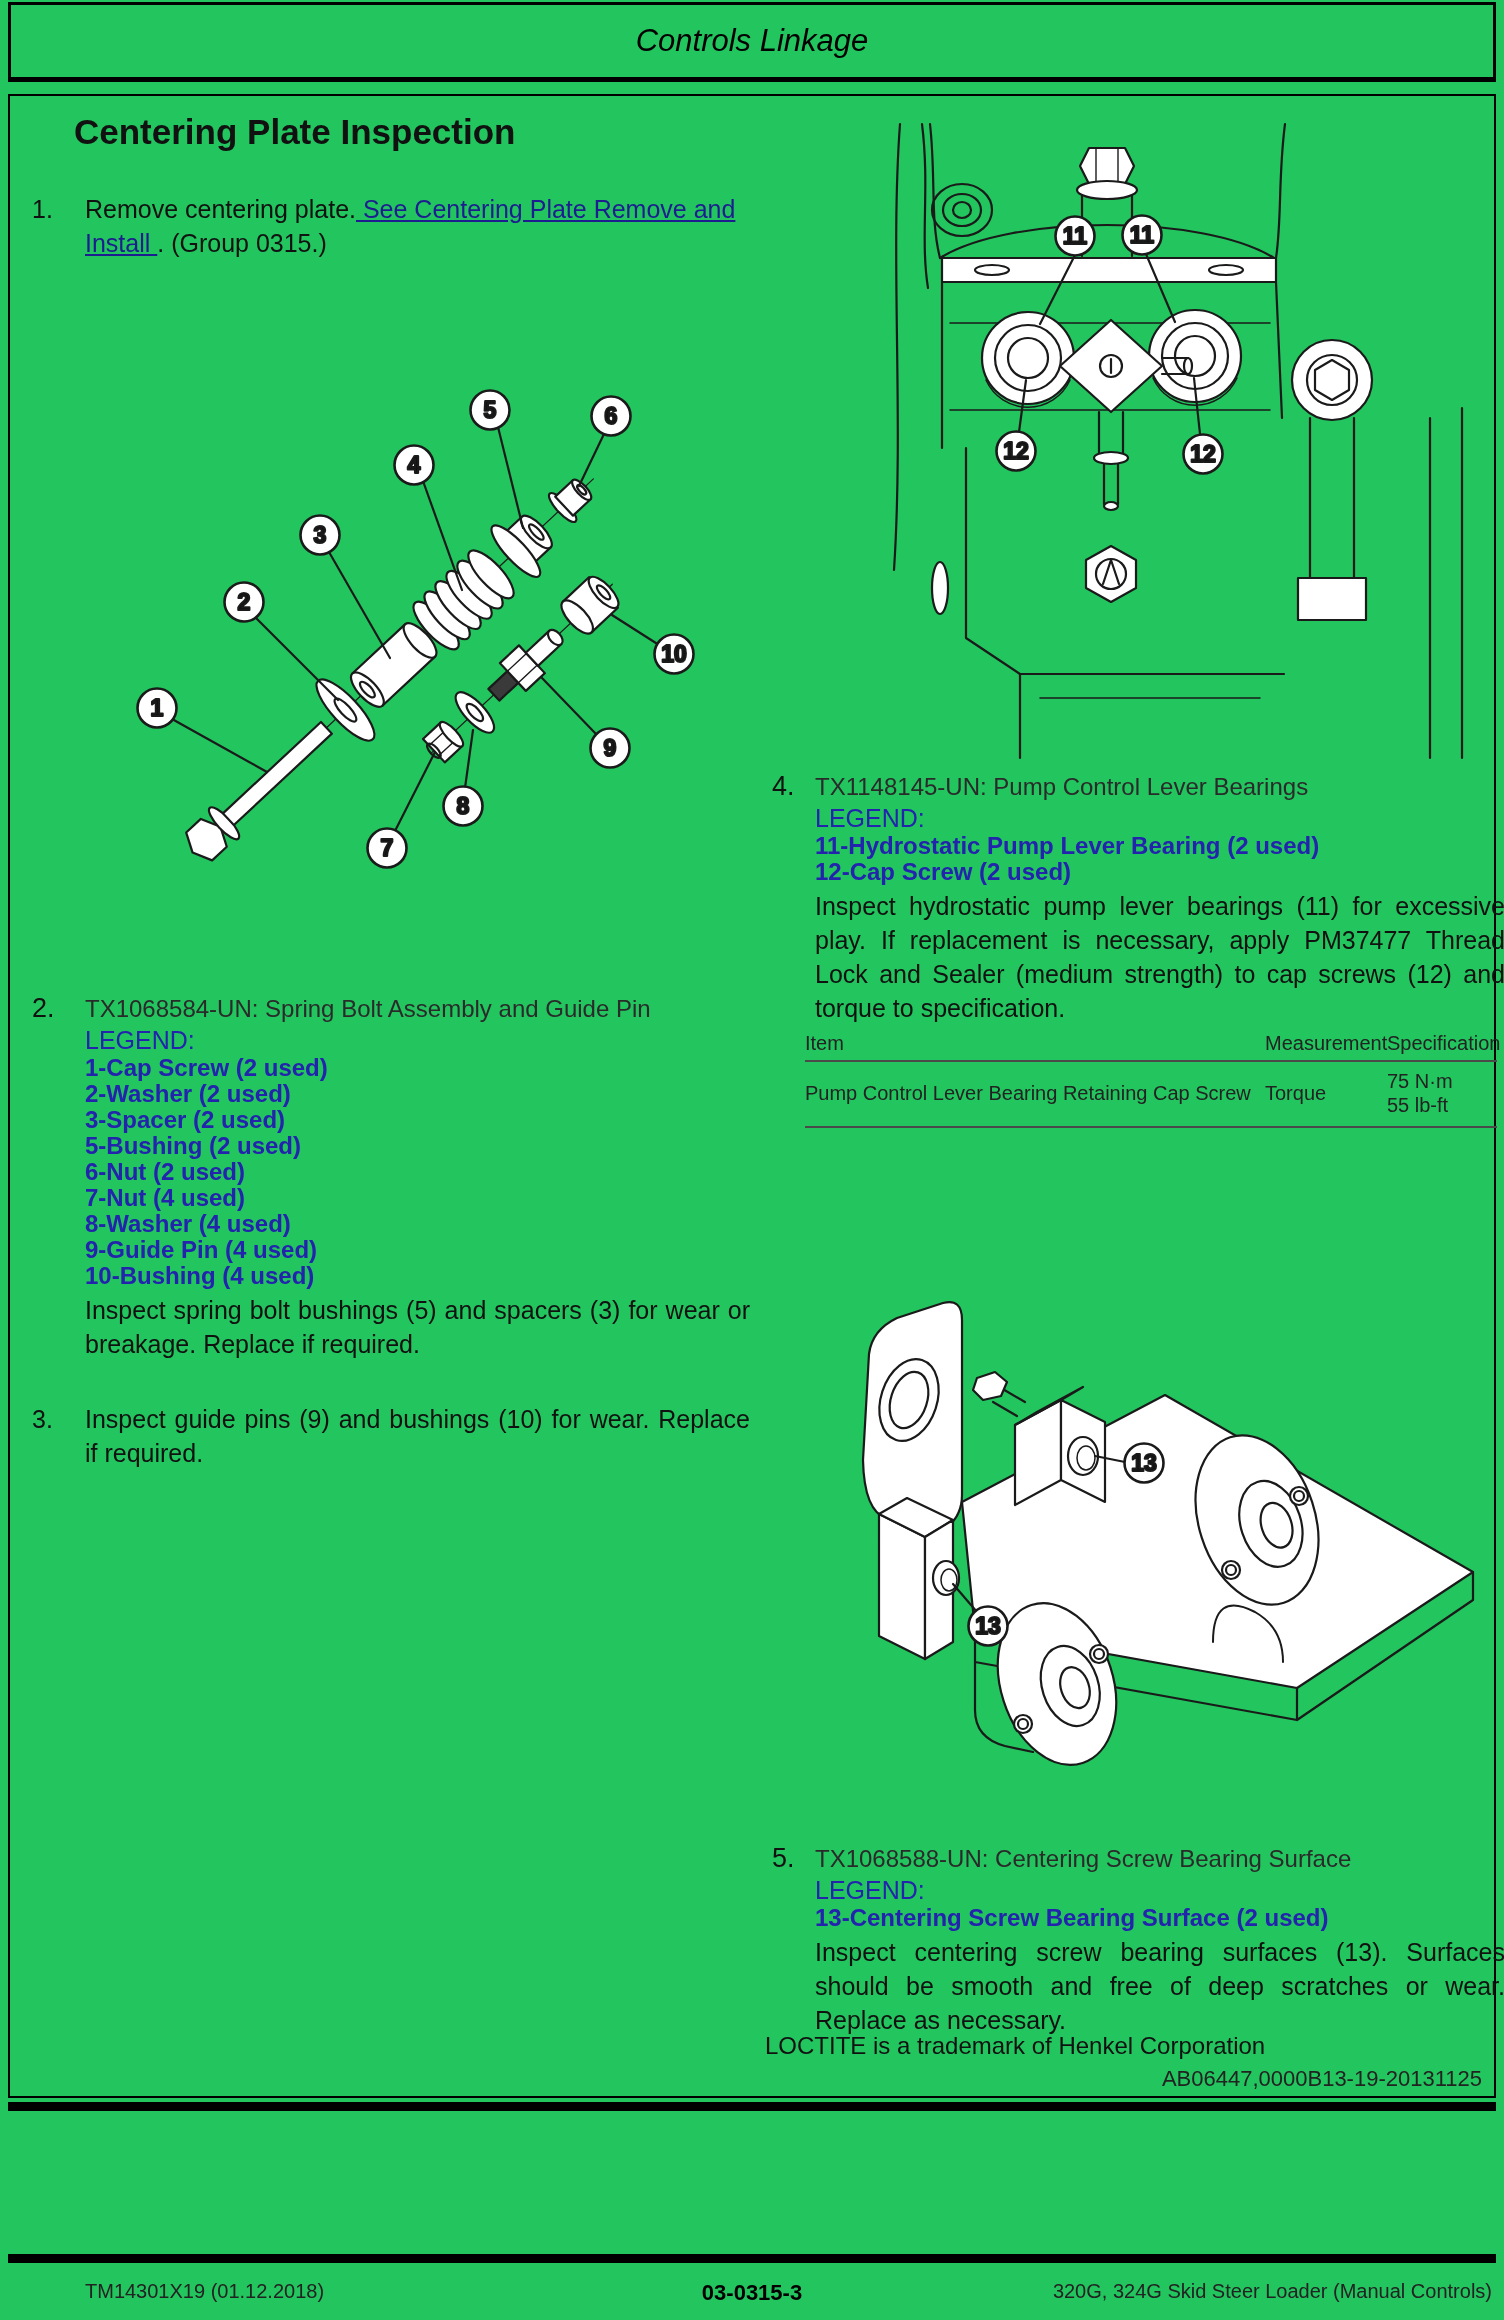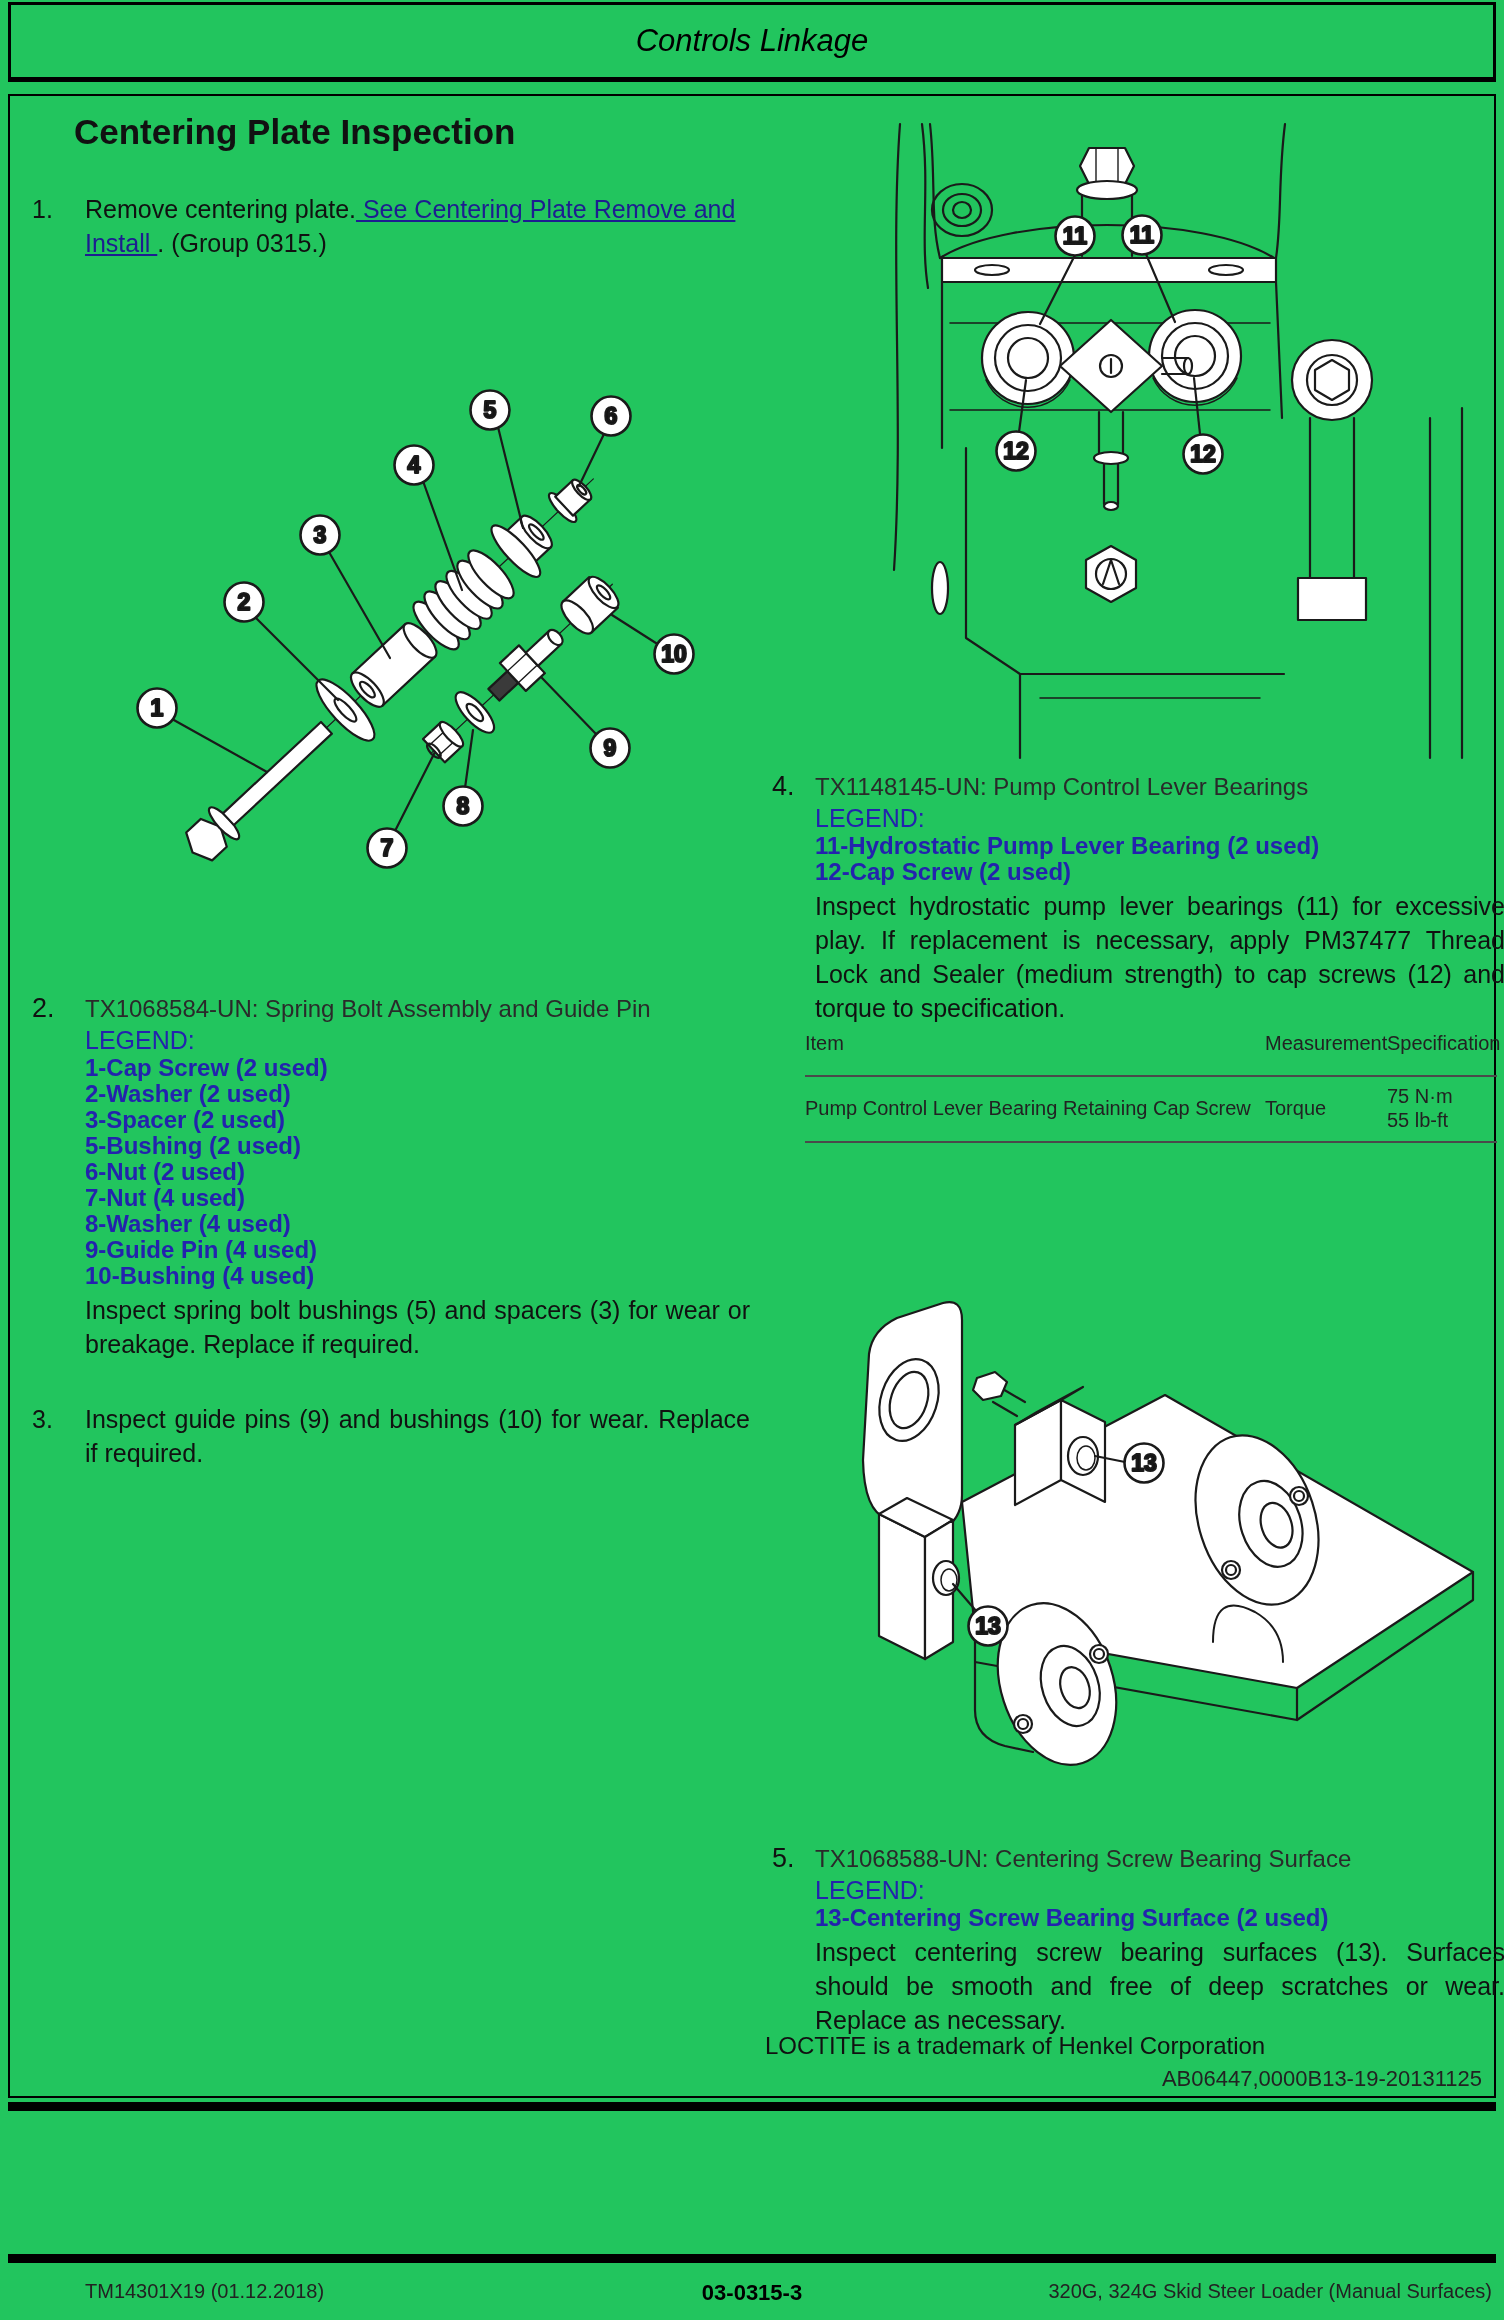--- a/index.html
+++ b/index.html
@@ -20,21 +20,21 @@
   .step .num{position:absolute;left:0;top:0;font-size:25px;line-height:34px;}
   .step .sbody{margin-left:53px;}
   .fig-step .num{font-size:27px;line-height:28px;}
   .fig-caption{font-size:24px;line-height:24px;color:#2a2a2a;padding-top:3px;}
   .legend-label{font-size:25px;line-height:30px;color:var(--legend_blue);margin-top:4px;}
   .legend-item{font-size:24px;line-height:26px;font-weight:bold;color:var(--legend_blue);}
   .fig-body{margin-top:4px;}
   .xref{color:var(--link_blue);text-decoration:underline;cursor:pointer;}
   
   .spec-table{position:absolute;left:795px;top:936px;width:692px;font-size:20px;color:#222;}
-  .spec-head{display:grid;grid-template-columns:460px 122px 110px;padding-bottom:20px;
+  .spec-head{display:grid;grid-template-columns:460px 122px 110px;padding-bottom:5px;
              border-bottom:2px solid #4a4a4a;}
   .spec-row{display:grid;grid-template-columns:460px 122px 110px;align-items:center;
             padding:7px 0 9px;border-bottom:2px solid #4a4a4a;}
   .spec-lines div{line-height:24px;}
   
   .fig{position:absolute;}
   .fig1{left:52px;top:252px;width:700px;height:640px;}
   .fig2{left:860px;top:22px;width:630px;height:645px;}
   .fig3{left:815px;top:1194px;width:675px;height:525px;}
   .callout-num{font-size:23px;font-weight:bold;fill:#111;}
@@ -400,16 +400,16 @@
     <div class="trademark">LOCTITE is a trademark of Henkel Corporation</div>
     <div class="doc-ref">AB06447,0000B13-19-20131125</div>
   </div>
 
   <div class="rule-mid"></div>
   <div class="rule-footer"></div>
 
   <div class="footer">
     <span class="f-left">TM14301X19 (01.12.2018)</span>
     <span class="f-center">03-0315-3</span>
-    <span class="f-right">320G, 324G Skid Steer Loader (Manual Surfaces)</span>
+    <span class="f-right">320G, 324G Skid Steer Loader (Manual Controls)</span>
   </div>
 
 </div>
 
 </body></html>

